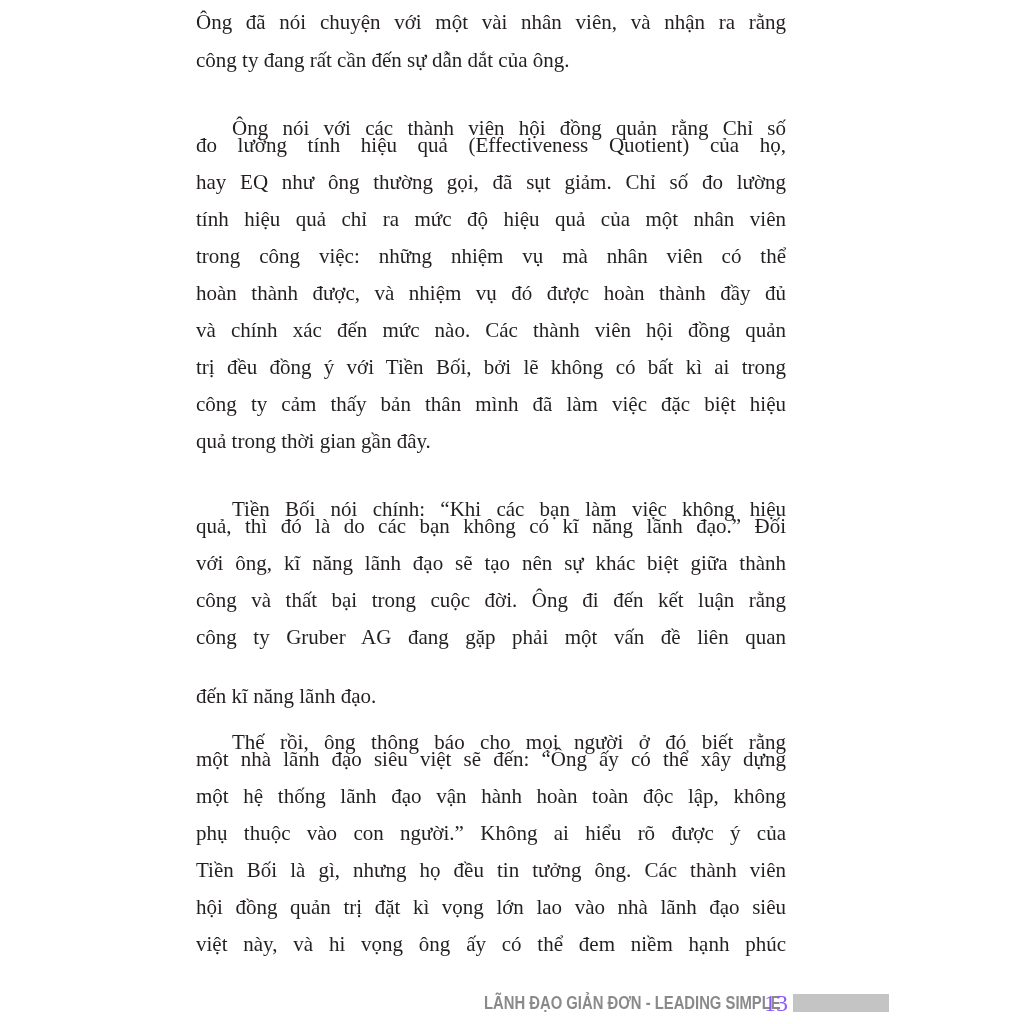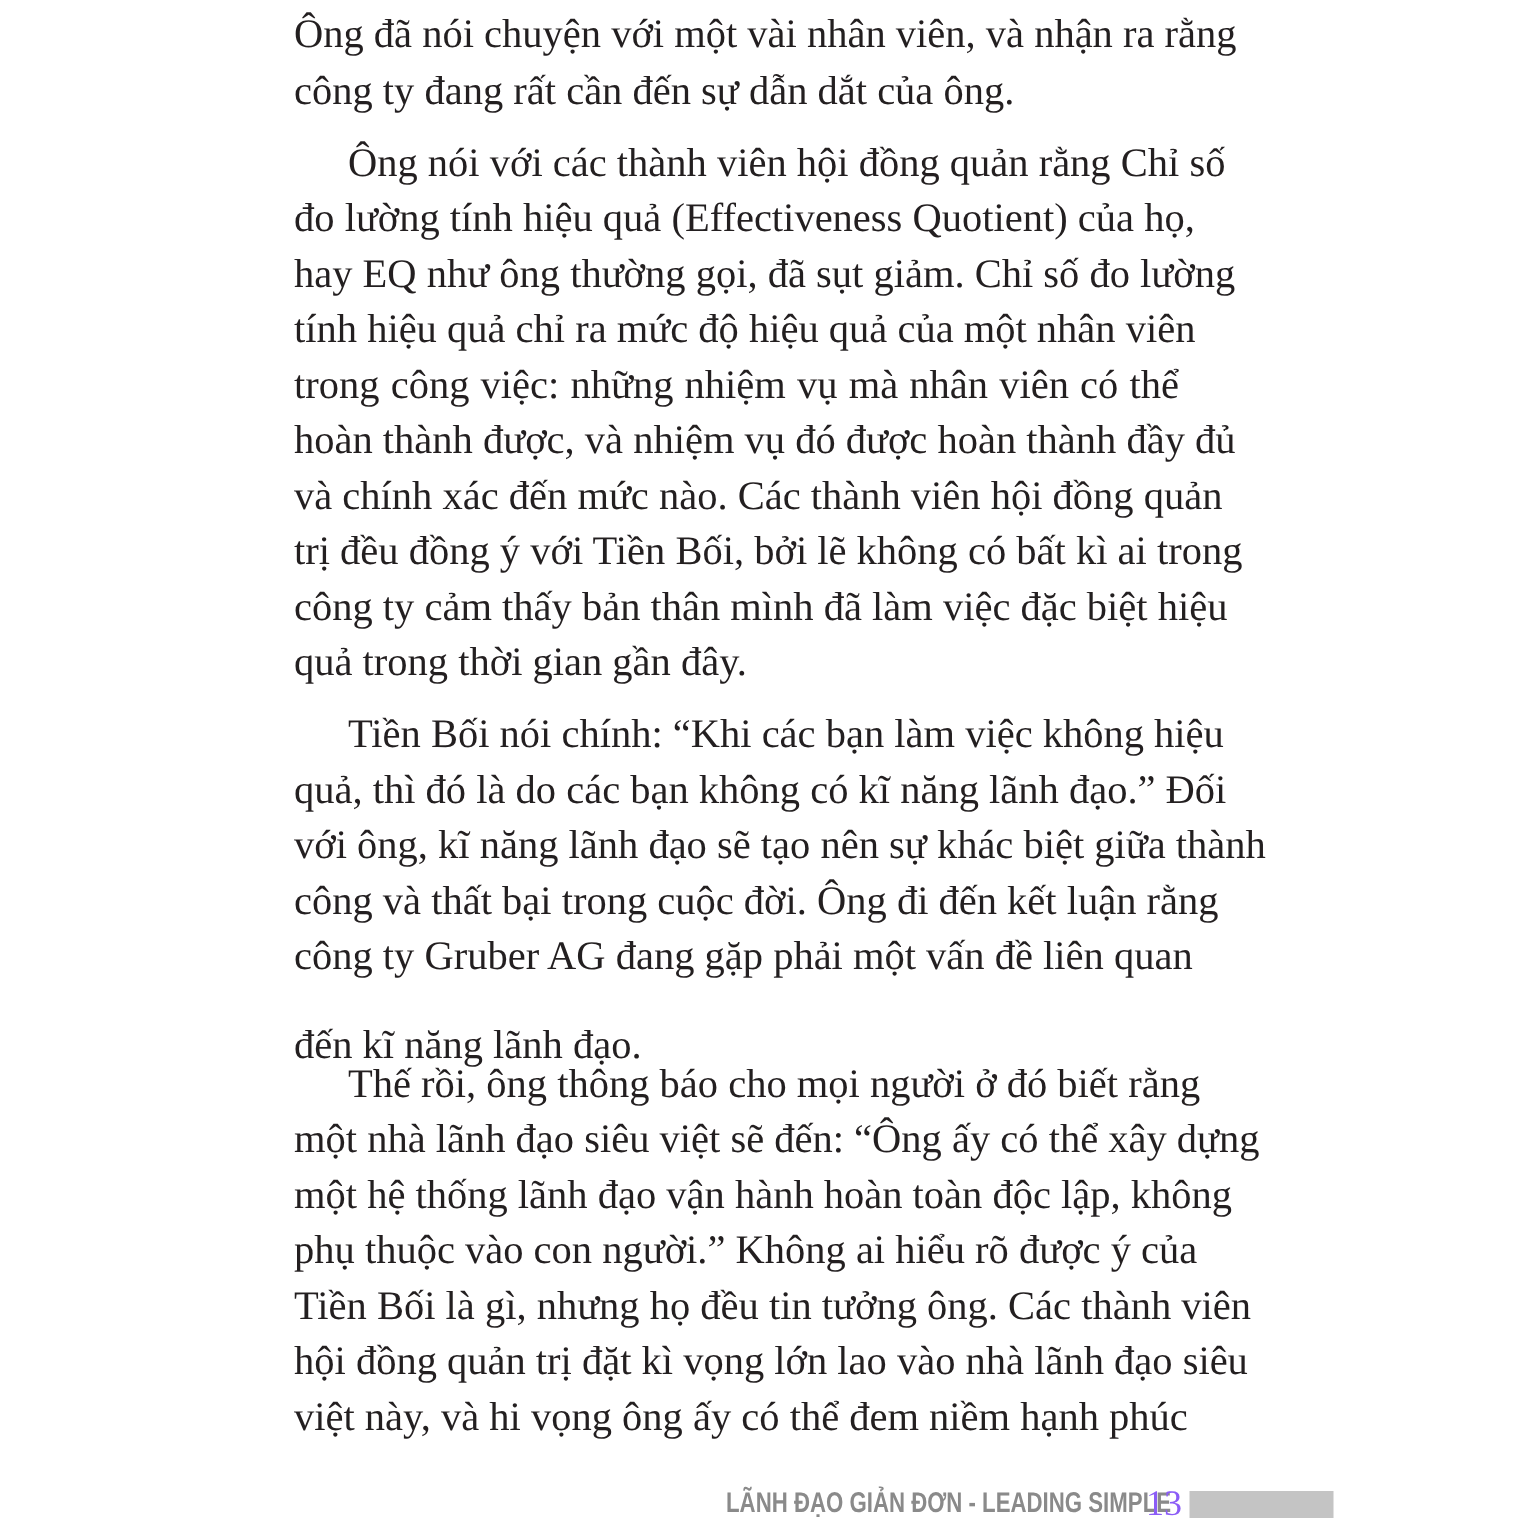--- a/index.html
+++ b/index.html
@@ -3,25 +3,25 @@
 <meta charset="utf-8">
 <style>
   html, body { margin: 0; padding: 0; }
   body {
     width: 1024px; height: 1024px; background: #ffffff; position: relative; overflow: hidden;
     font-family: "Liberation Serif", "DejaVu Serif", serif; color: #231f20;
   }
   .page { position: absolute; left: 0; top: 0; width: 1024px; height: 1024px; }
   .line {
     position: absolute; left: 196px; width: 590px; height: 38px;
-    font-size: 27px; line-height: 38px; white-space: nowrap;
+    font-size: 21px; line-height: 38px; white-space: nowrap;
     text-align: justify; text-align-last: justify;
   }
   .line.last { text-align-last: left; }
-  .line.indent { left: 232px; width: 554px; }
+  .line.indent { left: 232px; width: 554px; margin-top: 20px; }
   .footer-title {
     position: absolute; left: 484px; top: 990px; height: 26px; line-height: 26px;
     font-family: "Liberation Sans", "DejaVu Sans", sans-serif; font-weight: bold;
     font-size: 19px; color: #8a8a8a; letter-spacing: 0px; transform: scaleX(0.78); transform-origin: left center;
     white-space: nowrap;
   }
   .page-number {
     position: absolute; left: 764px; top: 988px; height: 30px; line-height: 30px;
     font-size: 24px; color: #8b5cf6;
   }

